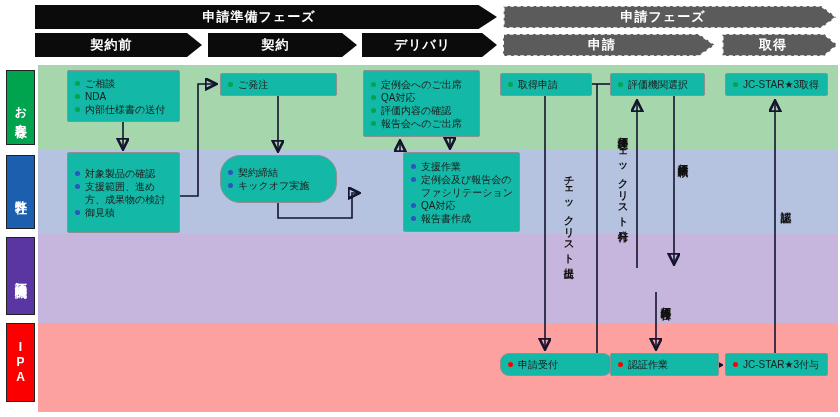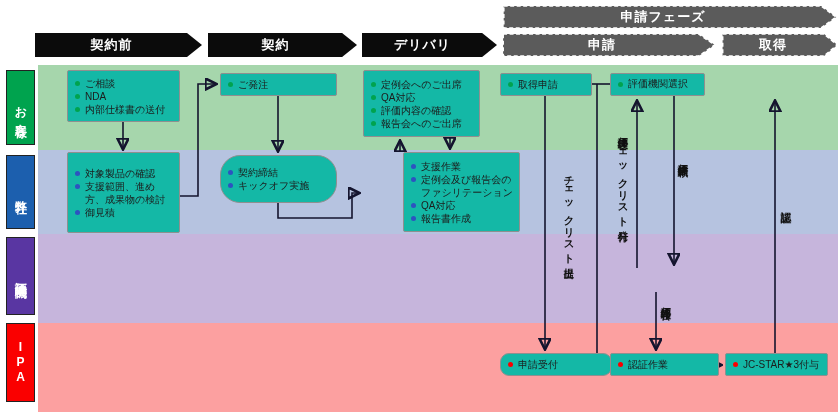--- a/index.html
+++ b/index.html
@@ -29,20 +29,26 @@
   .connectors path{stroke:#14142e;stroke-width:1.6;fill:none;}
 
   
   .vlabel{position:absolute;writing-mode:vertical-rl;font-size:10.5px;font-weight:bold;color:#111;z-index:2;line-height:1;letter-spacing:1px;}
 </style>
 </head>
 <body>
 
 <div class="stage-wrap">
 
+  <div class="banner" style="left:35px;top:5px;width:462px;">
+    <svg viewBox="0 0 100 26" preserveAspectRatio="none">
+      <polygon points="0,0 96,0 100,13 96,26 0,26" fill="#0b0b0b"></polygon>
+    </svg>
+    <span class="blabel">申請準備フェーズ</span>
+  </div>
   <div class="banner" style="left:502px;top:5px;width:336px;">
     <svg viewBox="0 0 100 26" preserveAspectRatio="none">
       <polygon points="0.5,1 95,1 99.5,13 95,25 0.5,25" fill="#5b5b5b" stroke="#fff" stroke-width="1.8" stroke-dasharray="4 2.5" vector-effect="non-scaling-stroke"></polygon>
     </svg>
     <span class="blabel">申請フェーズ</span>
   </div>
 
   <div class="banner" style="left:35px;top:33px;width:167px;">
     <svg viewBox="0 0 100 26" preserveAspectRatio="none">
       <polygon points="0,0 91,0 100,13 91,26 0,26" fill="#0b0b0b"></polygon>
@@ -213,29 +219,37 @@
 
   <div class="task g" style="left:500px;top:73px;width:92px;height:23px;">
     <ul>
       <li>
           <span class="dot"></span>
           <span>取得申請</span>
         </li>
     </ul>
   </div>
 
-  <div class="task g" style="left:610px;top:73px;width:95px;height:23px;font-family:Liberation Mono, monospace;">
+  <div class="task g" style="left:610px;top:73px;width:95px;height:23px;">
     <ul>
       <li>
           <span class="dot"></span>
           <span>評価機関選択</span>
         </li>
     </ul>
   </div>
 
+  <div class="task g" style="left:725px;top:73px;width:103px;height:23px;">
+    <ul>
+      <li>
+          <span class="dot"></span>
+          <span>JC-STAR★3取得</span>
+        </li>
+    </ul>
+  </div>
 
 
   <div class="task r" style="left:500px;top:353px;width:112px;height:23px;border-radius:9px;">
     <ul>
       <li>
           <span class="dot"></span>
           <span>申請受付</span>
         </li>
     </ul>
   </div>

